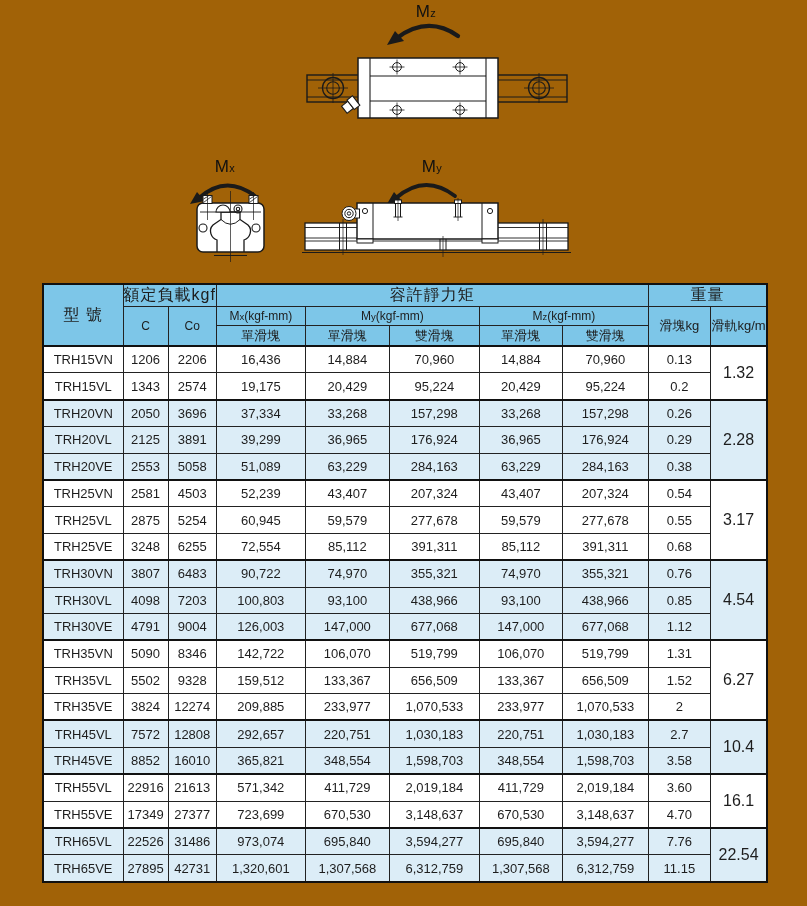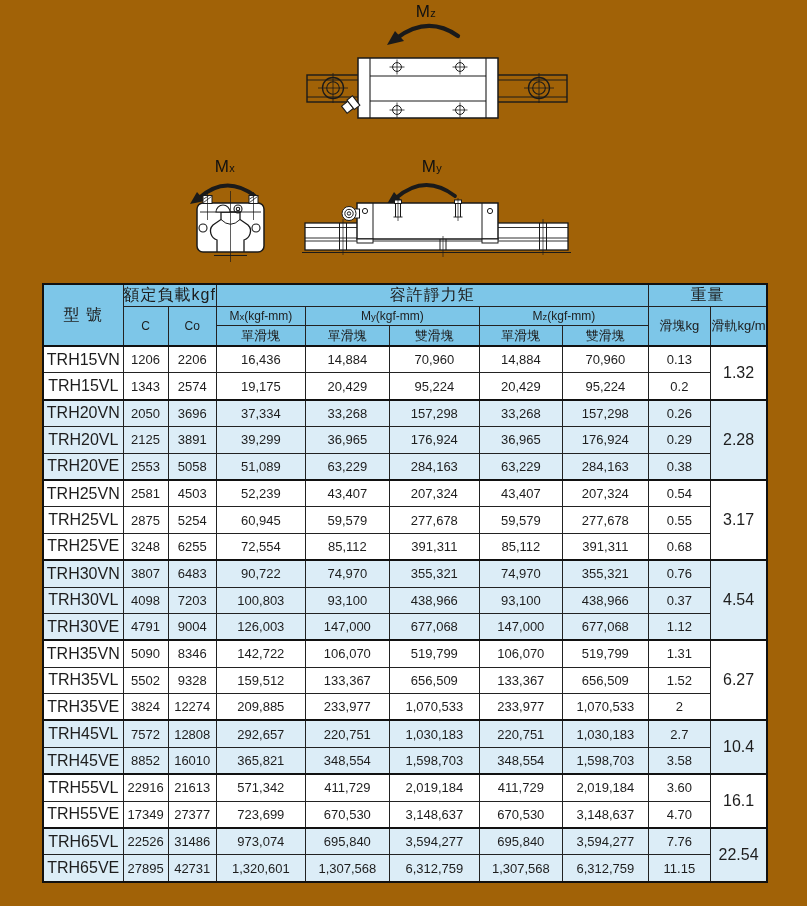--- a/index.html
+++ b/index.html
@@ -31,21 +31,21 @@
   thead th{background:#7dc6e8;}
   .th-cjk{font-size:16px;letter-spacing:1px;}
   .th-mid{font-size:12px;letter-spacing:0;}
   .th-sub{font-size:13px;}
   .subx2{font-size:9.5px;}
   thead tr.hr1 th{height:19px;}
   thead tr.hr2 th{height:18px;}
   thead tr.hr3 th{height:19px;margin-left:32px;}
   thead tr.hr3 th, thead th.deep{border-bottom:2px solid #111;}
   tbody td{height:25.4px;font-size:13px;background:#ffffff;}
-  tbody td.model{font-size:16px;}
+  tbody td.model{font-size:13px;}
   tbody tr.shaded td{background:#dcedf7;}
   tbody tr.group-start td{border-top:2px solid #111;}
   tbody td.railw{font-size:16px;}
 </style>
 </head>
 <body>
 
 <div class="canvas">
 
   <div class="m-label" style="left:400px;top:3px;">
@@ -348,21 +348,21 @@
         </tr>
         <tr class="shaded">
           <td class="model">TRH30VL</td>
           <td>4098</td>
           <td>7203</td>
           <td>100,803</td>
           <td>93,100</td>
           <td>438,966</td>
           <td>93,100</td>
           <td>438,966</td>
-          <td>0.37</td>
+          <td>0.85</td>
         </tr>
         <tr class="shaded">
           <td class="model">TRH30VE</td>
           <td>4791</td>
           <td>9004</td>
           <td>126,003</td>
           <td>147,000</td>
           <td>677,068</td>
           <td>147,000</td>
           <td>677,068</td>

